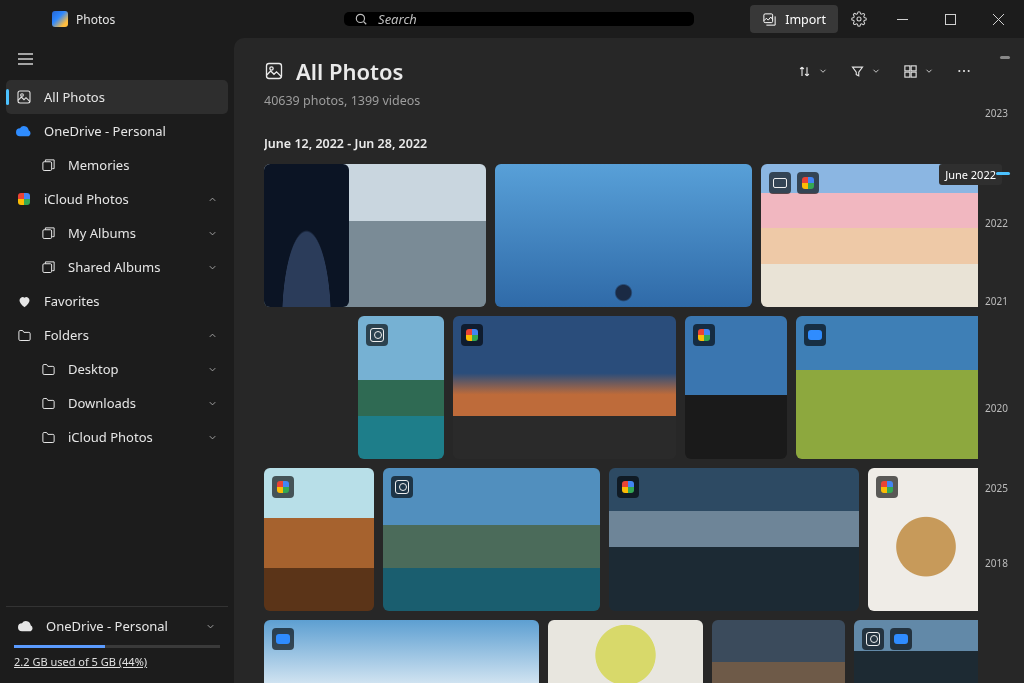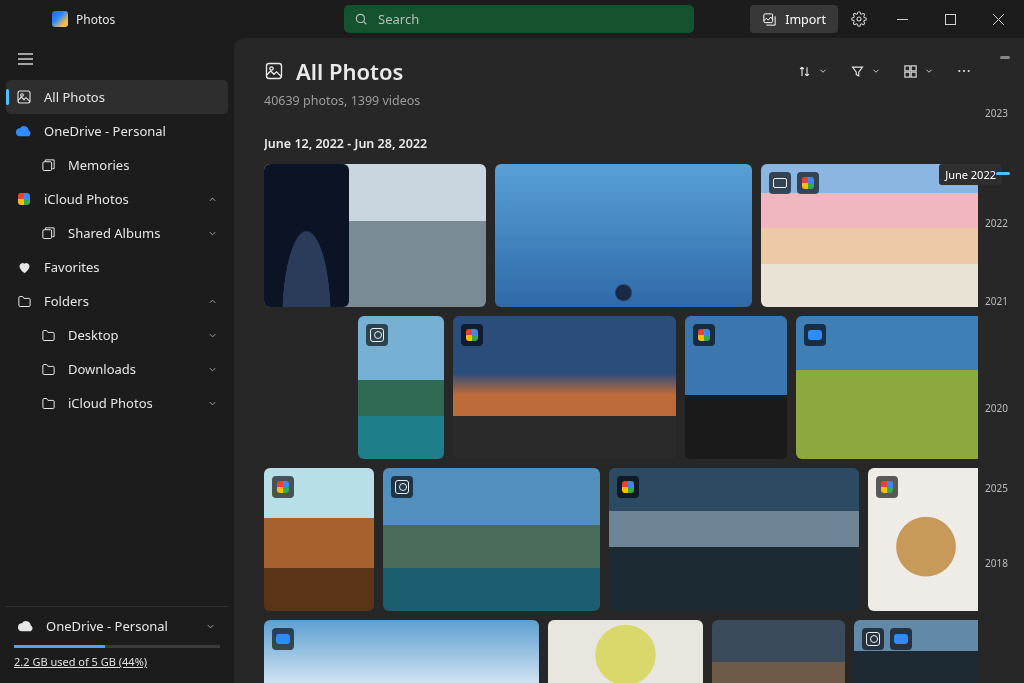--- a/index.html
+++ b/index.html
@@ -4,21 +4,21 @@
 <style>
   * { box-sizing: border-box; margin: 0; padding: 0; font-family: "Segoe UI", system-ui, sans-serif; }
   body { width: 1024px; height: 683px; background: #1c1c1c; color: #eaeaea; overflow: hidden; position: relative; }
 
   
   .titlebar { height: 38px; display: flex; align-items: center; padding: 0 4px 0 8px; }
   .tb-left { display: flex; align-items: center; gap: 8px; font-size: 12px; color: #e5e5e5; flex: 0 0 300px; padding-left: 44px; }
   .tb-center { flex: 1 1 auto; display:flex; justify-content:center; }
   .tb-right { display: flex; align-items: center; gap: 4px; }
   .app-icon { width: 16px; height: 16px; border-radius: 3px; background: linear-gradient(135deg,#2766d2,#2e88ff 40%, #ffbd3e 80%); }
-  .search { width: 350px; height: 28px; background: #14532d; border-radius: 5px; display:flex; align-items:center; padding: 0 10px; gap: 10px; color: #bdbdbd; font-size: 13px; }
+  .search { width: 350px; height: 14px; background: #000000; border-radius: 5px; display:flex; align-items:center; padding: 0 10px; gap: 10px; color: #bdbdbd; font-size: 13px; font-style: italic; }
   .import-btn { height: 28px; padding: 0 12px; background: #383838; border-radius: 4px; display:flex; align-items:center; gap:8px; font-size: 12.5px; color:#fdfdfd;margin-left:20px; }
   .win-btn { width: 44px; height: 30px; display:flex; align-items:center; justify-content:center; color:#d0d0d0; }
   .icon-btn { width: 34px; height:30px; display:flex; align-items:center; justify-content:center; color:#d0d0d0;}
   svg { display:block; }
 
   
   .body-row { display:flex; height: calc(683px - 38px); }
   .sidebar { width: 234px; display:flex; flex-direction:column; padding: 4px 6px 0 6px; position:relative; }
   .hamburger { width:30px; height:30px; display:flex; align-items:center; justify-content:center; color:#e0e0e0; margin:2px 4px 6px 4px; border-radius:4px;}
   .nav-item { height: 34px; border-radius: 5px; display:flex; align-items:center; padding:0 10px; font-size: 13px; color:#e6e6e6; gap:12px; position:relative;}
@@ -191,20 +191,34 @@
           <span class="icloud-dot"></span>
         </span>
       <span>iCloud Photos</span>
       <span class="chev">
           <svg width="11" height="11" viewBox="0 0 24 24" fill="none" stroke="currentColor" stroke-width="2">
             <polyline points="18 15 12 9 6 15"></polyline>
           </svg>
         </span>
     </div>
 
+    <div class="nav-item nav-sub">
+      <span class="nav-icon">
+          <svg width="15" height="15" viewBox="0 0 24 24" fill="none" stroke="currentColor" stroke-width="1.6">
+            <rect x="3" y="6" width="14" height="14" rx="2"></rect>
+            <path d="M7 6V3h14v14h-3"></path>
+          </svg>
+        </span>
+      <span>My Albums</span>
+      <span class="chev">
+          <svg width="11" height="11" viewBox="0 0 24 24" fill="none" stroke="currentColor" stroke-width="2">
+            <polyline points="6 9 12 15 18 9"></polyline>
+          </svg>
+        </span>
+    </div>
 
     <div class="nav-item nav-sub">
       <span class="nav-icon">
           <svg width="15" height="15" viewBox="0 0 24 24" fill="none" stroke="currentColor" stroke-width="1.6">
             <rect x="3" y="6" width="14" height="14" rx="2"></rect>
             <path d="M7 6V3h14v14h-3"></path>
           </svg>
         </span>
       <span>Shared Albums</span>
       <span class="chev">

